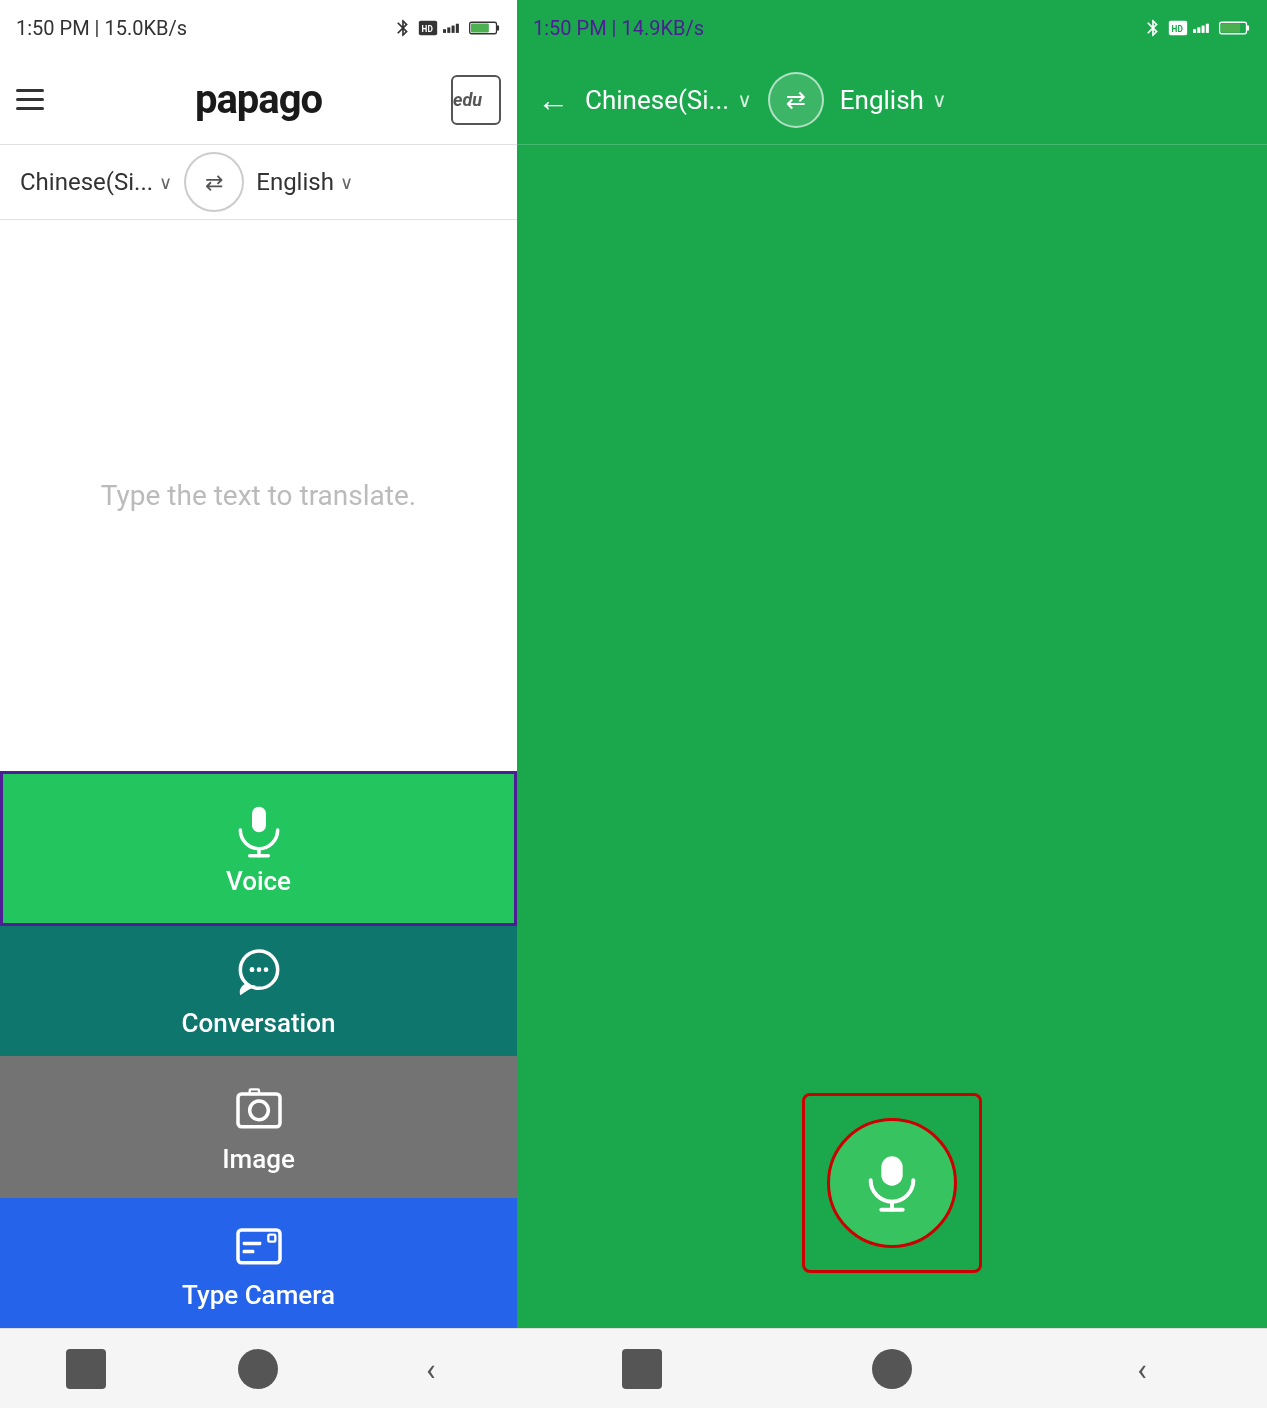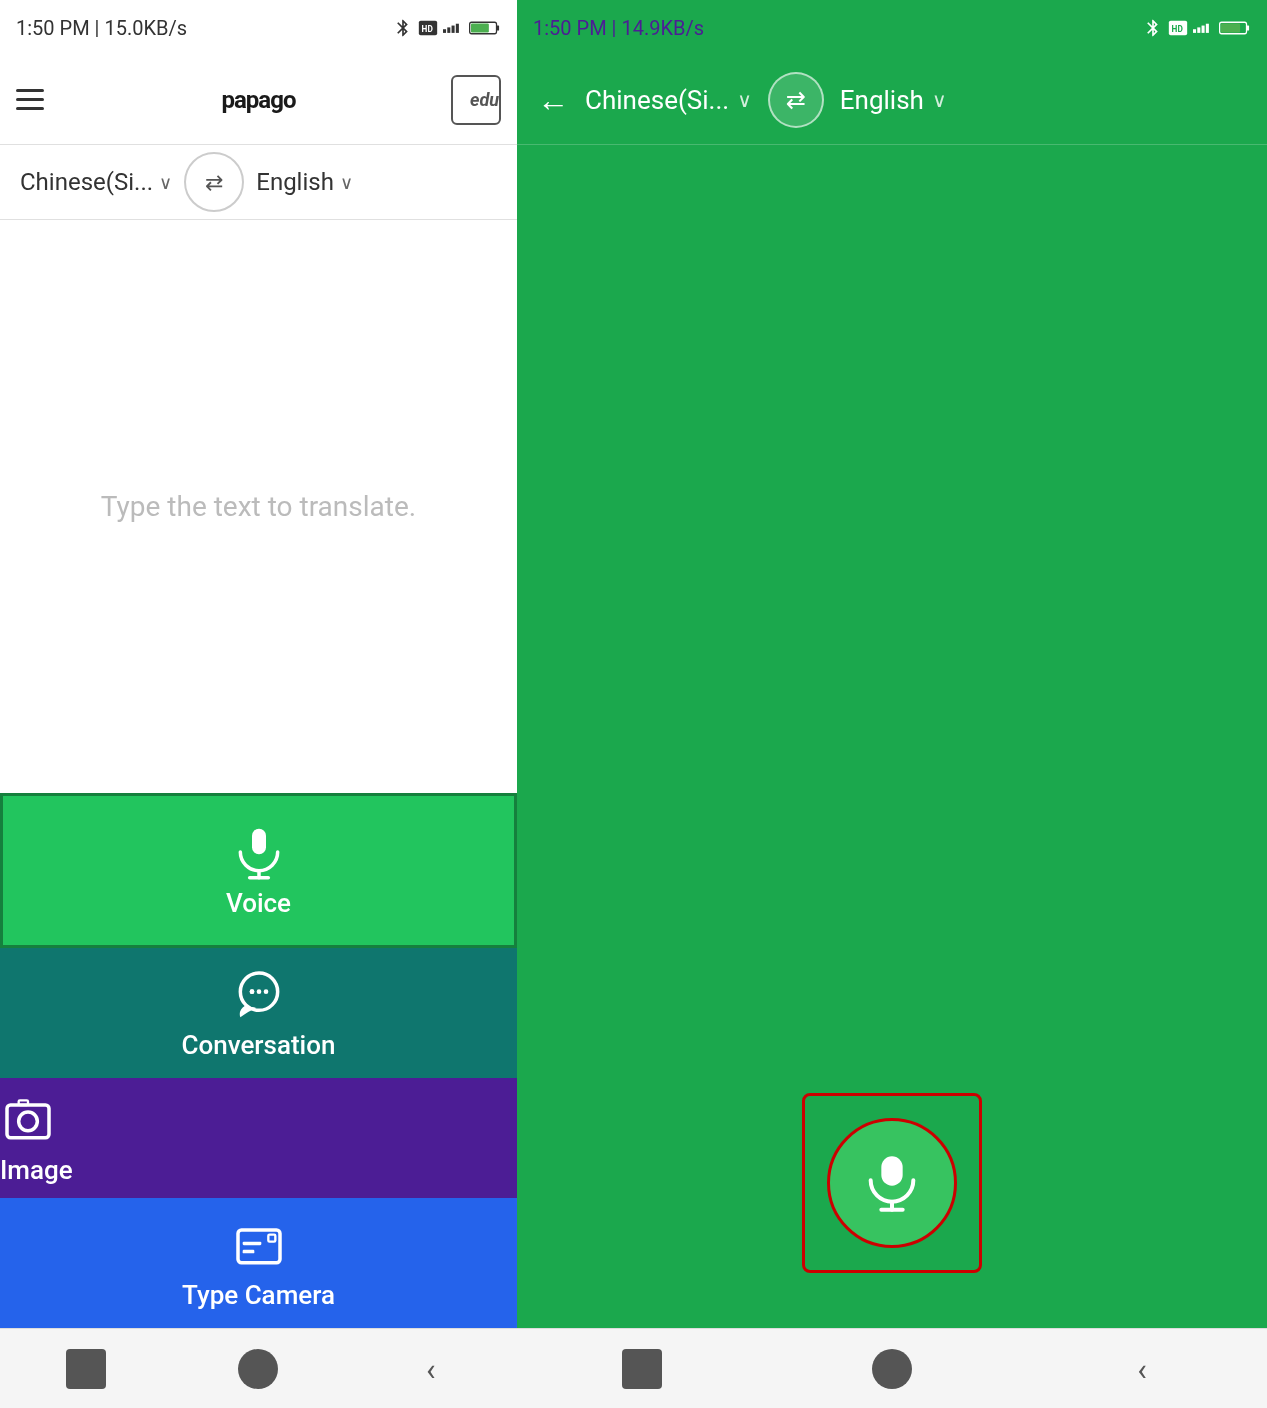--- a/index.html
+++ b/index.html
@@ -69,35 +69,35 @@
       width: 28px;
       height: 3px;
       background: #333;
       border-radius: 2px;
     }
 
     .papago-logo {
       position: absolute;
       left: 50%;
       transform: translateX(-50%);
-      font-size: 24px;
+      font-size: 40px;
       font-weight: bold;
       color: #1a1a1a;
       letter-spacing: -1px;
     }
 
     .edu-icon {
       margin-left: auto;
       width: 50px;
       height: 50px;
       border: 2px solid #555;
       border-radius: 6px;
       display: flex;
       align-items: center;
-      justify-content: flex-end;
+      justify-content: flex-start;
       font-size: 18px;
       color: #555;
       font-style: italic;
       font-weight: bold;
     }
 
     .language-bar-left {
       height: 75px;
       display: flex;
       align-items: center;
@@ -156,39 +156,40 @@
 
     .action-btn-voice {
       height: 155px;
       background: #22c55e;
       display: flex;
       flex-direction: column;
       align-items: center;
       justify-content: center;
       gap: 8px;
       cursor: pointer;
-      border: 3px solid #15803d;
+      border: 3px solid #4c1d95;
     }
 
     .action-btn-conversation {
       height: 130px;
       background: #0f766e;
       display: flex;
       flex-direction: column;
       align-items: center;
       justify-content: center;
       gap: 8px;
       cursor: pointer;
     }
 
     .action-btn-image {
-      height: 120px;
-      background: #4c1d95;
-      display: flex;
-      flex-direction: column;
+      height: 142px;
+      background: #737373;
+      display: flex;
+      flex-direction: column;
+      align-items: center;
       justify-content: center;
       gap: 8px;
       cursor: pointer;
     }
 
     .action-btn-study {
       height: 130px;
       background: #2563eb;
       display: flex;
       flex-direction: column;

